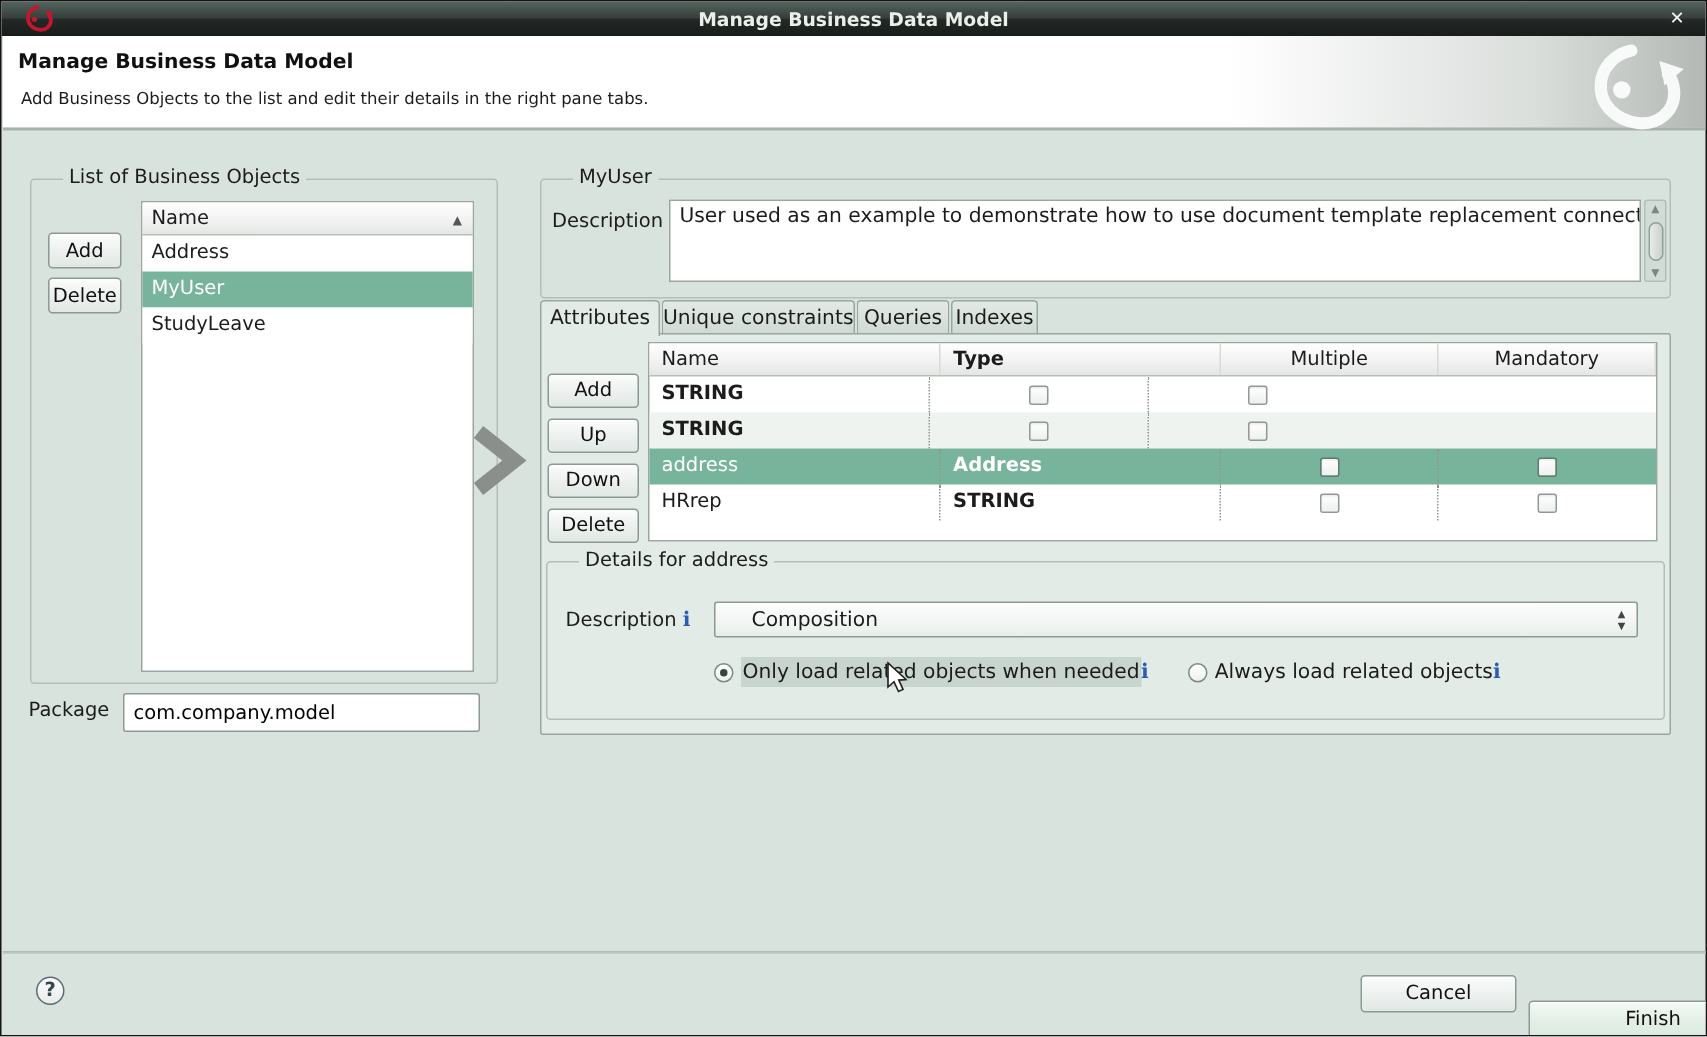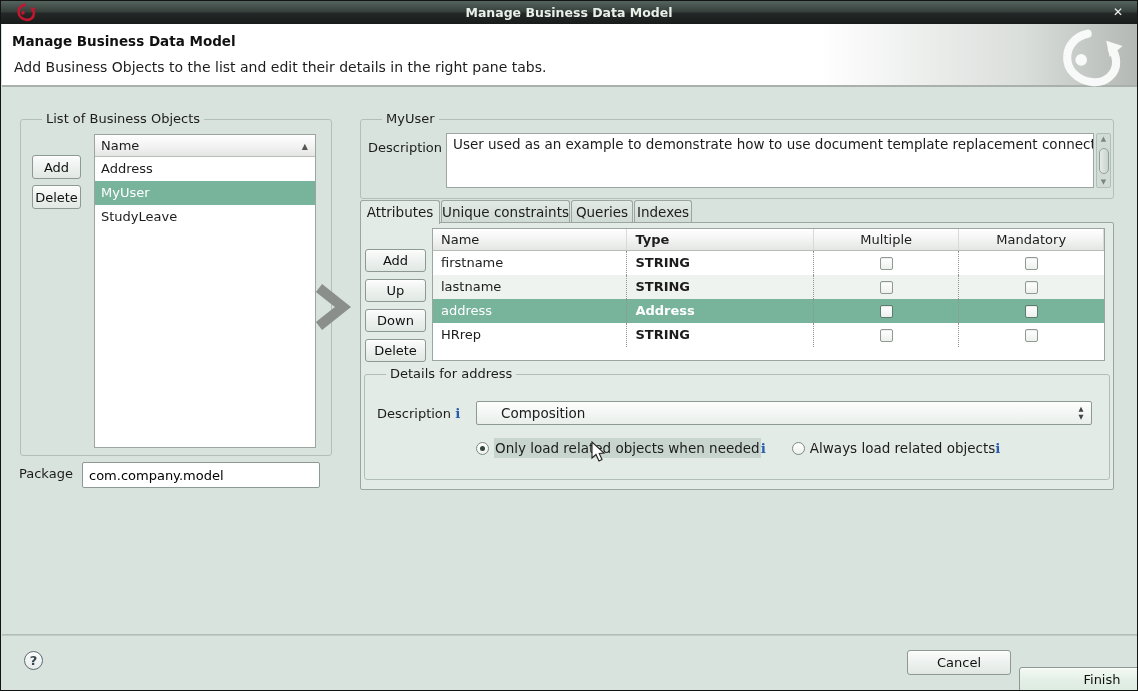--- a/index.html
+++ b/index.html
@@ -18,21 +18,21 @@
                     color:#e9efe9; font-weight:bold; font-size:12.5px; }
   .titlebar-logo { position:absolute; left:16px; top:1px; width:20px; height:20px; color:#c2172f; }
   .close-btn { position:absolute; right:10px; top:3px; width:18px; height:17px;
                color:#f2f2f2; font-size:12px; line-height:17px; text-align:center; cursor:default; }
 
   
   .header { position:absolute; left:1px; top:23px; width:1136px; height:63px;
             background:linear-gradient(90deg, #ffffff 0%, #ffffff 72%, #dadedb 90%, #b3b8b5 100%);
             border-bottom:2px solid #aab1ad; }
   .header-title { position:absolute; left:10px; top:9px; font-weight:bold; font-size:13.5px; color:#111; }
-  .header-subtitle { position:absolute; left:12px; top:35px; font-size:14px; color:#1c1c1c; }
+  .header-subtitle { position:absolute; left:12px; top:35px; font-size:11px; color:#1c1c1c; }
   .header-logo { position:absolute; right:12px; top:2px; width:64px; height:62px; color:#fbfdfc; opacity:.95; }
 
   
   .content { position:absolute; left:1px; top:88px; width:1136px; height:602px; }
 
   .group { position:absolute; border:1px solid #b2bfb8; border-radius:3px; }
   .group-label { position:absolute; padding:0 4px; background:#d8e3dd; font-size:13px; color:#1c1c1c; z-index:2;margin-left:16px; }
 
   .btn { display:flex; align-items:center; justify-content:center;
          background:linear-gradient(#fcfdfc, #eef2f0 45%, #e1e8e4);
@@ -204,31 +204,29 @@
 
     <div class="atable">
       <div class="ahead">
         <div class="hc c-name">Name</div>
         <div class="hc c-type">Type</div>
         <div class="hc c-mult" style="line-height:21px;">Multiple</div>
         <div class="hc c-mand" style="line-height:21px;">Mandatory</div>
       </div>
 
       <div class="arow">
-        <div class="cell c-name">firstname</div>
         <div class="cell c-type">STRING</div>
         <div class="cell c-mult">
             <span class="checkbox"></span>
           </div>
         <div class="cell c-mand">
             <span class="checkbox"></span>
           </div>
       </div>
       <div class="arow alt">
-        <div class="cell c-name">lastname</div>
         <div class="cell c-type">STRING</div>
         <div class="cell c-mult">
             <span class="checkbox"></span>
           </div>
         <div class="cell c-mand">
             <span class="checkbox"></span>
           </div>
       </div>
       <div class="arow selected">
         <div class="cell c-name">address</div>

